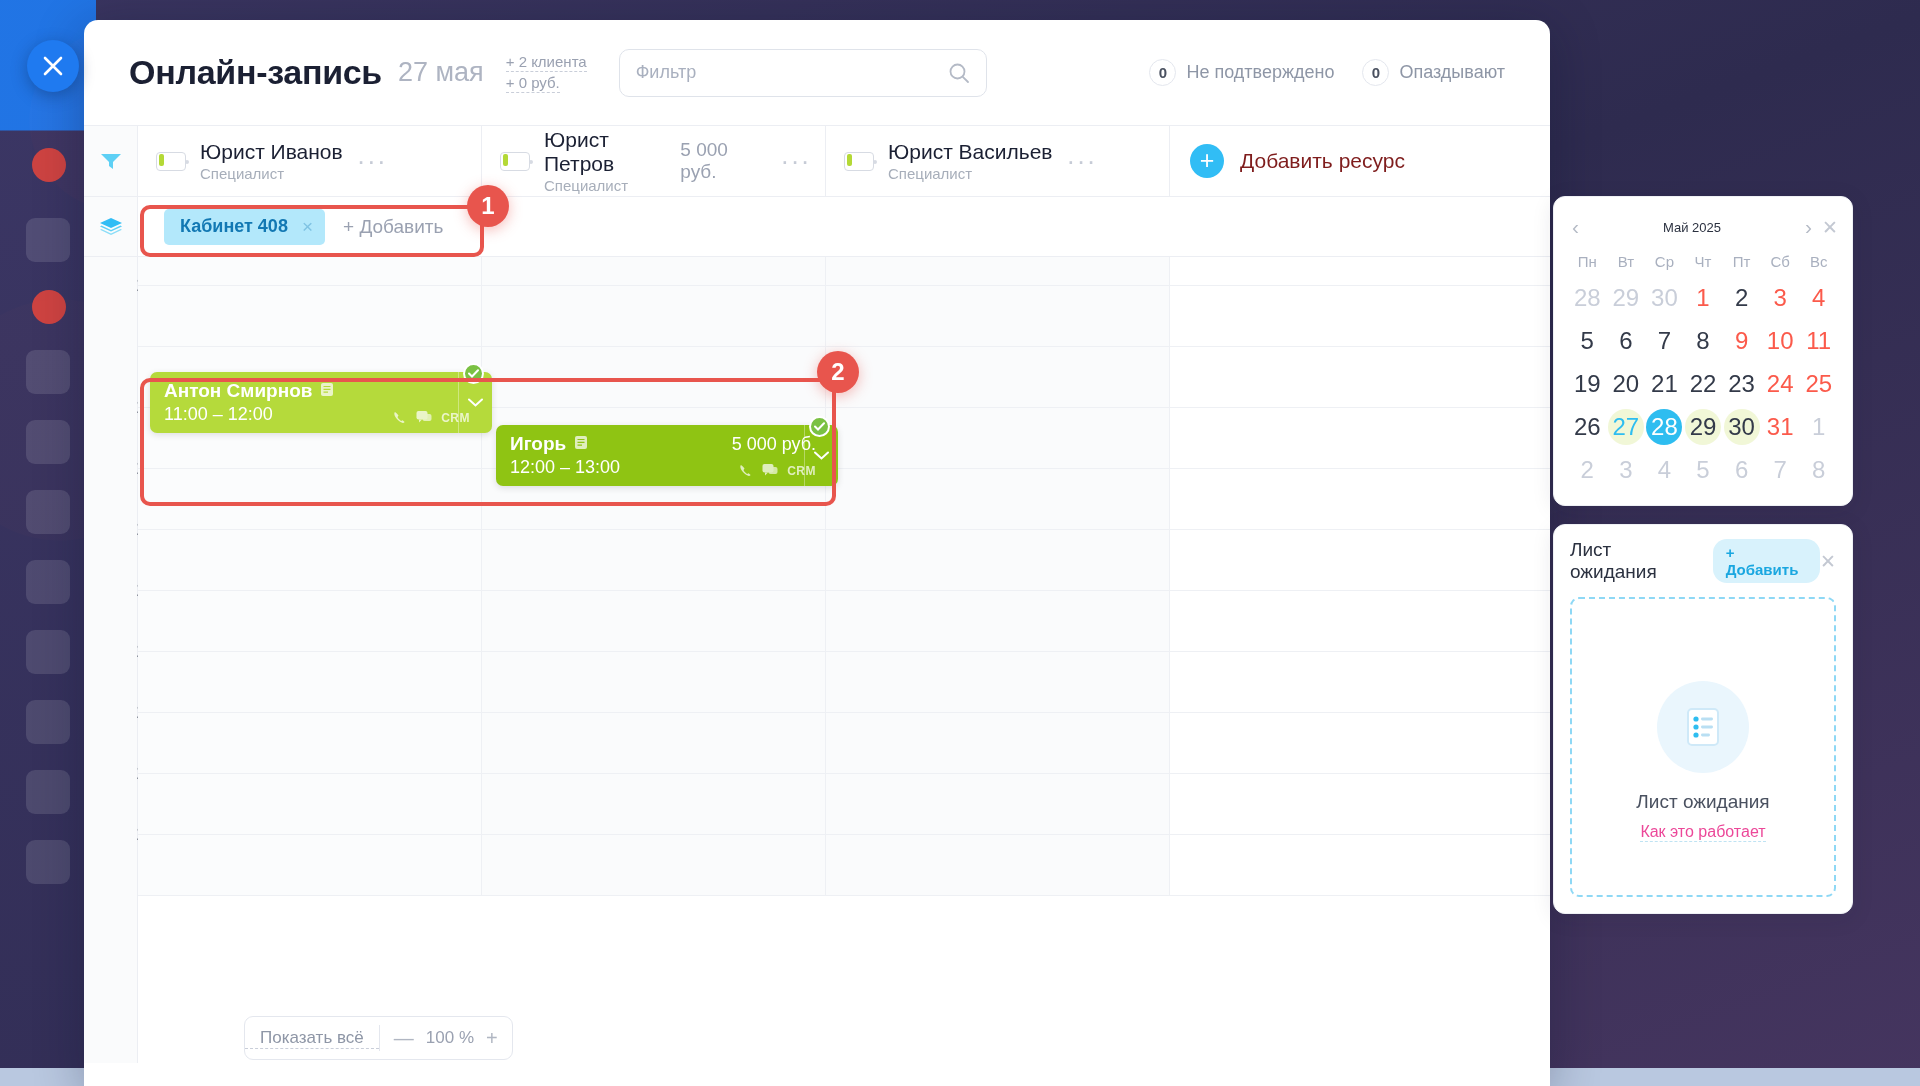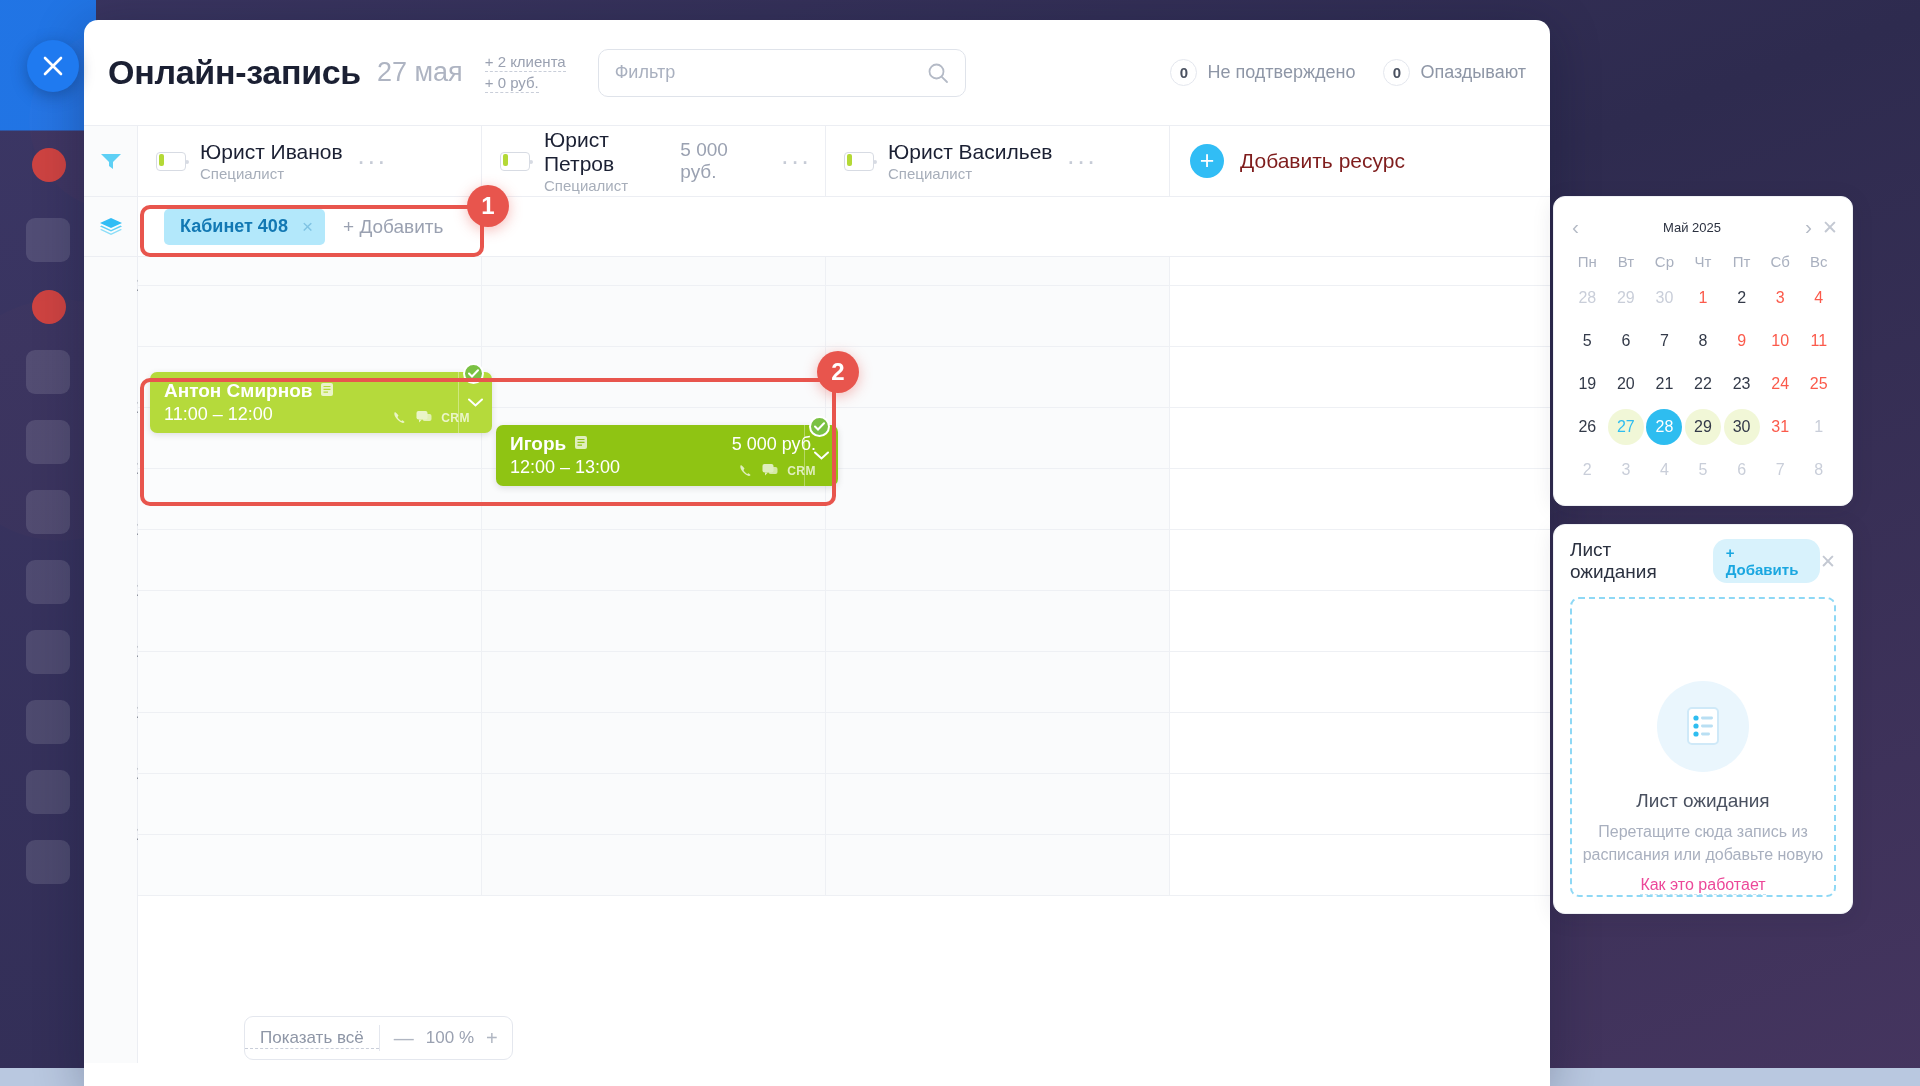--- a/index.html
+++ b/index.html
@@ -52,21 +52,21 @@
     width: 1466px; height: 1066px;
     background: #ffffff;
     border-radius: 14px 14px 0 0;
     box-shadow: 0 10px 50px #0a0f2a4d;
     overflow: hidden;
     z-index: 20;
   }
 
   
   #modal-header {
-    height: 105px; display: flex; align-items: center; padding: 0 24px;
+    height: 105px; display: flex; align-items: center; padding: 0 45px;
     position: relative;
   }
   #page-title {
     font-size: 34px; font-weight: 700; color: #1b2033; letter-spacing: -.3px;
   }
   #header-date {
     font-size: 27px; color: #aeb4c2; margin-left: 16px; font-weight: 400;
   }
   #header-stats { margin-left: 22px; display: flex; flex-direction: column; gap: 2px; }
   .stat-line {
@@ -270,21 +270,21 @@
     flex: 1; text-align: center; font-size: 13px; color: #2b3140; font-weight: 400;
   }
   #cal-close { color: #c3c8d2; font-size: 19px; cursor: pointer; margin-left: 6px; }
   #cal-weekdays, .cal-week { display: flex; }
   #cal-weekdays div {
     flex: 1; text-align: center; font-size: 15px; color: #a9b0bf; padding: 8px 0 4px;
   }
   .cal-week { margin-top: 4px; }
   .cal-day {
     flex: 1; height: 39px; display: flex; align-items: center; justify-content: center;
-    font-size: 16px; color: #333a49; cursor: pointer; position: relative; text-align: right;
+    font-size: 24px; color: #333a49; cursor: pointer; position: relative; text-align: right;
   }
   .cal-day.wknd { color: #fb5a4b; }
   .cal-day.out { color: #c9ced9; }
   .cal-day .pill {
     width: 36px; height: 36px; border-radius: 50%;
     display: flex; align-items: center; justify-content: center;
   }
   .cal-day.has .pill { background: #f1f7d7; }
   .cal-day.sel .pill { background: #2ebdf0; color: #fff; }
   .cal-day.hl-blue .pill { color: #2ebdf0; }
@@ -775,21 +775,20 @@
           <rect x="11" y="8" width="30" height="36" rx="4" fill="#fff" stroke="#cfe9f8" stroke-width="2"></rect>
           <circle cx="19" cy="18" r="2.6" fill="#2ebdf0"></circle>
           <circle cx="19" cy="26" r="2.6" fill="#2ebdf0"></circle>
           <circle cx="19" cy="34" r="2.6" fill="#2ebdf0"></circle>
           <rect x="24" y="16.6" width="12" height="2.8" rx="1.4" fill="#b9dff3"></rect>
           <rect x="24" y="24.6" width="12" height="2.8" rx="1.4" fill="#b9dff3"></rect>
           <rect x="24" y="32.6" width="9" height="2.8" rx="1.4" fill="#b9dff3"></rect>
         </svg>
       </div>
       <div id="wl-empty-title">Лист ожидания</div>
-      <div id="wl-empty-text">Перетащите сюда запись из расписания или добавьте новую</div>
       <div id="wl-how">Как это работает</div>
     </div>
   </div>
 </div>
 
 <div class="hl" id="hl1"></div>
 <div class="hl-badge" id="badge1">1</div>
 <div class="hl" id="hl2"></div>
 <div class="hl-badge" id="badge2">2</div>
 

